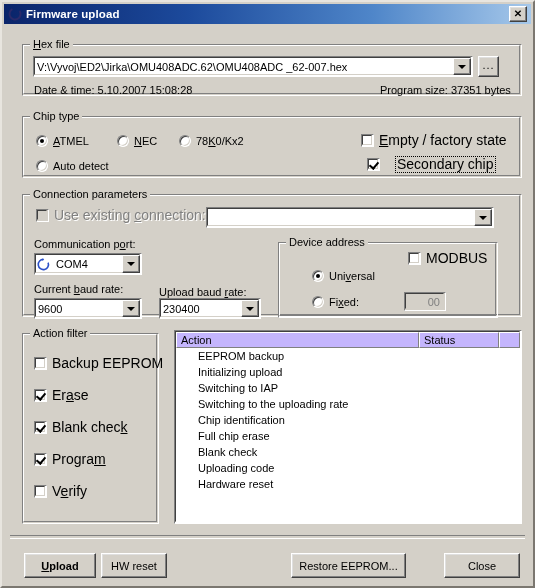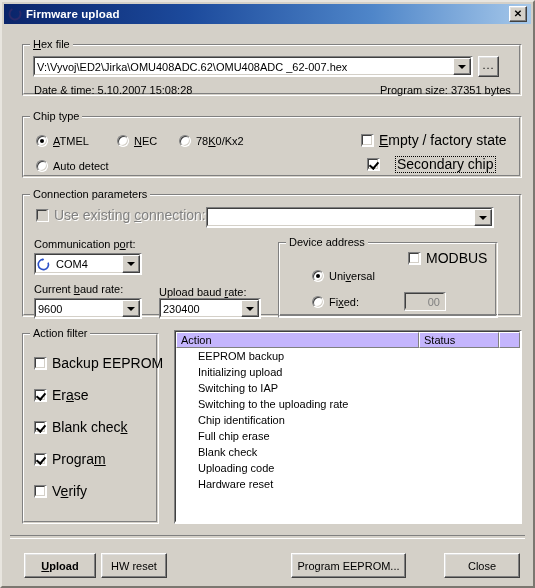--- a/index.html
+++ b/index.html
@@ -370,16 +370,16 @@
       <div class="lv-row">Hardware reset</div>
     </div>
   </div>
 
   <div class="sep" style="left:8px;top:533px;"></div>
 
   <div class="btn" style="position:absolute;left:22px;top:551px;width:72px;height:25px;font-weight:bold;">
     <span><span class="u">U</span>pload</span>
   </div>
   <div class="btn" style="position:absolute;left:99px;top:551px;width:66px;height:25px;">HW reset</div>
-  <div class="btn" style="position:absolute;left:289px;top:551px;width:115px;height:25px;">Program EEPROM...</div>
+  <div class="btn" style="position:absolute;left:289px;top:551px;width:115px;height:25px;">Restore EEPROM...</div>
   <div class="btn" style="position:absolute;left:442px;top:551px;width:76px;height:25px;">Close</div>
 
 </div>
 
 </body></html>

